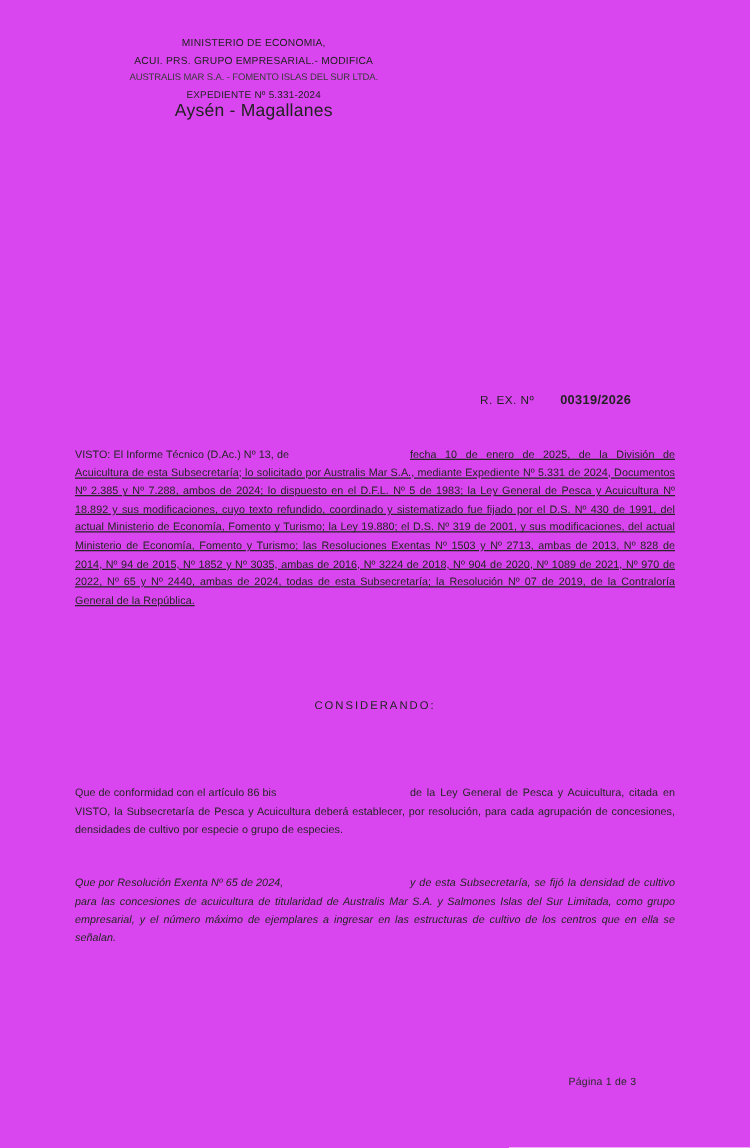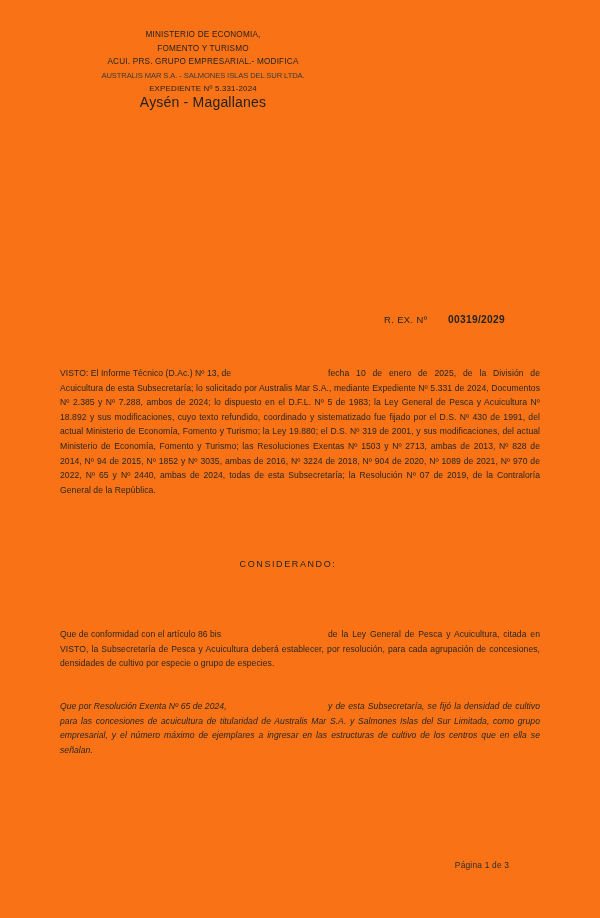--- a/index.html
+++ b/index.html
@@ -9,21 +9,21 @@
     background: #ffffff;
   }
   body {
     font-family: "Liberation Sans", sans-serif;
     color: #1a1a1a;
   }
   .page {
     position: relative;
     width: 600px;
     height: 918px;
-    background: #f97316;
+    background: #d946ef;
     overflow: hidden;
     box-sizing: border-box;
   }
 
   
   .letterhead {
     position: absolute;
     left: 58px;
     top: 28px;
     width: 290px;
@@ -103,24 +103,24 @@
     text-align: justify;
     font-size: 8.6px;
     line-height: 14.6px;
     color: #262626;
     letter-spacing: 0.05px;
   }
   .body-block .lead {
     display: inline-block;
     width: 268px;
   }
-  #visto-para     { top: 366px; }
+  #visto-para     { top: 356px; text-decoration: underline; }
   #cons-heading   {
     position: absolute;
-    left: 48px;
+    left: 60px;
     width: 480px;
     top: 559px;
     text-align: center;
     font-size: 9px;
     letter-spacing: 1.6px;
     color: #232323;
   }
   #cons-1         { top: 627px; }
   #cons-2         { top: 699px; font-style: italic; }
 
@@ -138,32 +138,31 @@
   }
   .footer .pg { padding-left: 300px; }
 </style>
 </head>
 <body>
 
 <div class="page">
 
   <div class="letterhead">
     <div class="lh-ministry">MINISTERIO DE ECONOMIA,</div>
-    <div class="lh-ministry">FOMENTO Y TURISMO</div>
     <div class="lh-sub">ACUI. PRS. GRUPO EMPRESARIAL.- MODIFICA</div>
-    <div class="lh-holders">AUSTRALIS MAR S.A. - SALMONES ISLAS DEL SUR LTDA.</div>
+    <div class="lh-holders">AUSTRALIS MAR S.A. - FOMENTO ISLAS DEL SUR LTDA.</div>
     <div class="lh-exp">EXPEDIENTE Nº 5.331-2024</div>
     <div class="lh-region">Aysén - Magallanes</div>
   </div>
 
 
 
   <div class="res-line">
     <span class="res-label">R. EX. Nº</span>
-    <span class="res-number">00319/2029</span>
+    <span class="res-number">00319/2026</span>
   </div>
 
   <div class="body-block" id="visto-para">
     <span class="lead">VISTO: El Informe Técnico (D.Ac.) Nº 13, de</span><span>fecha 10 de enero de 2025, de la División de Acuicultura de esta Subsecretaría; lo solicitado por Australis Mar S.A., mediante Expediente Nº 5.331 de 2024, Documentos Nº 2.385 y Nº 7.288, ambos de 2024; lo dispuesto en el D.F.L. Nº 5 de 1983; la Ley General de Pesca y Acuicultura Nº 18.892 y sus modificaciones, cuyo texto refundido, coordinado y sistematizado fue fijado por el D.S. Nº 430 de 1991, del actual Ministerio de Economía, Fomento y Turismo; la Ley 19.880; el D.S. Nº 319 de 2001, y sus modificaciones, del actual Ministerio de Economía, Fomento y Turismo; las Resoluciones Exentas Nº 1503 y Nº 2713, ambas de 2013, Nº 828 de 2014, Nº 94 de 2015, Nº 1852 y Nº 3035, ambas de 2016, Nº 3224 de 2018, Nº 904 de 2020, Nº 1089 de 2021, Nº 970 de 2022, Nº 65 y Nº 2440, ambas de 2024, todas de esta Subsecretaría; la Resolución Nº 07 de 2019, de la Contraloría General de la República.</span>
   </div>
 
   <div id="cons-heading">CONSIDERANDO:</div>
 
   <div class="body-block" id="cons-1">
     <span class="lead">Que de conformidad con el artículo 86 bis</span><span>de la Ley General de Pesca y Acuicultura, citada en VISTO, la Subsecretaría de Pesca y Acuicultura deberá establecer, por resolución, para cada agrupación de concesiones, densidades de cultivo por especie o grupo de especies.</span>

